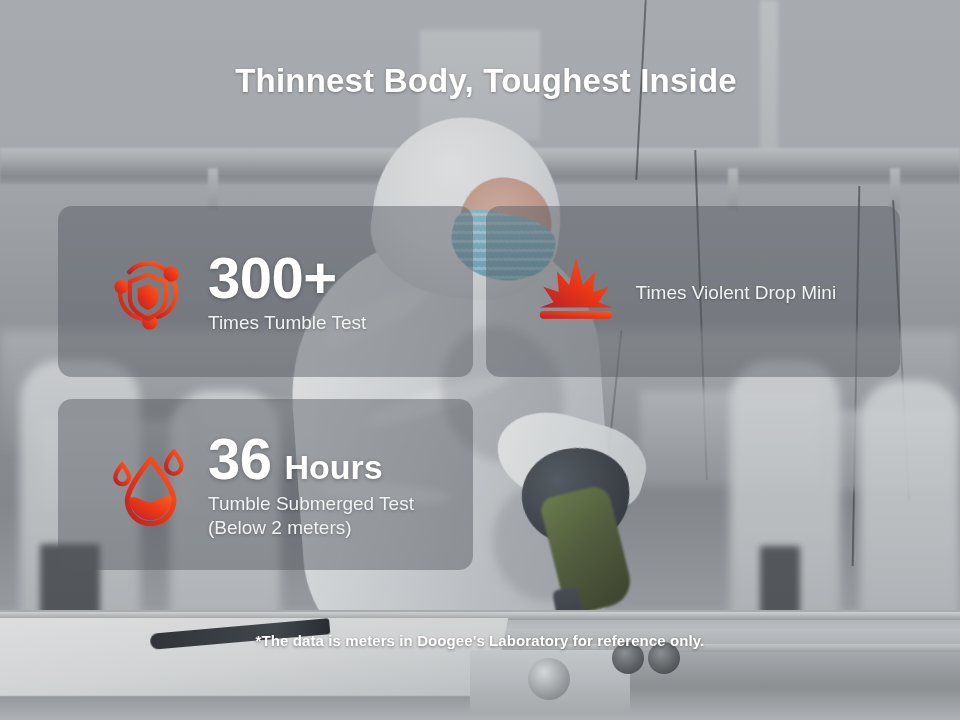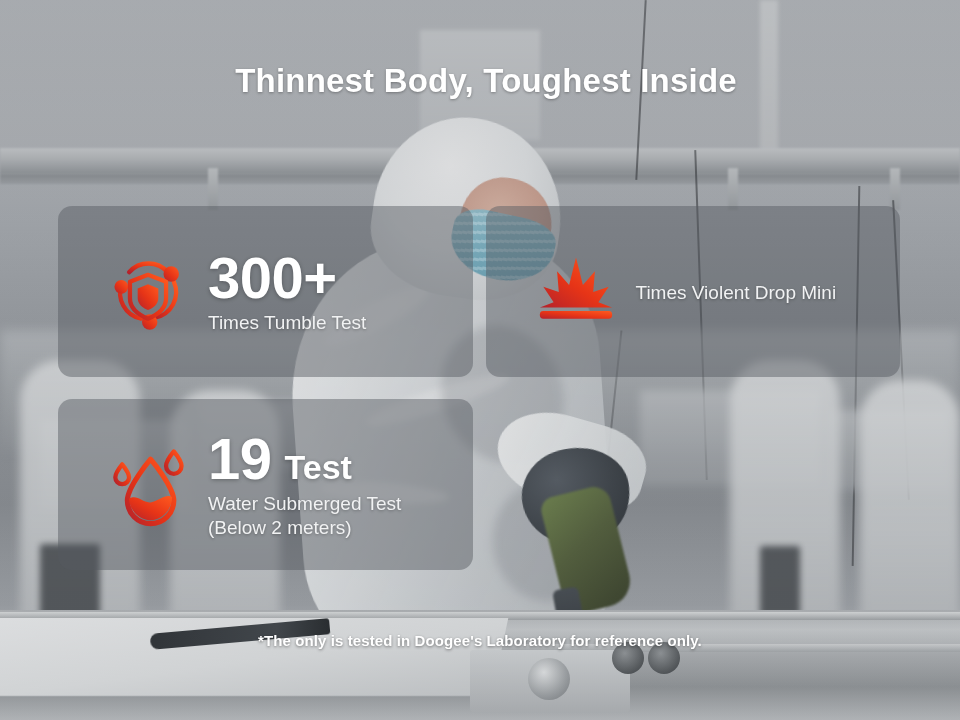--- a/index.html
+++ b/index.html
@@ -384,24 +384,24 @@
             </linearGradient>
           </defs>
           <path d="M53 20 C53 20 80 52 80 68 A27 27 0 0 1 26 68 C26 52 53 20 53 20 Z" fill="none" stroke="url(#g4)" stroke-width="6" stroke-linejoin="round"></path>
           <path d="M28 66 C38 60 44 72 54 70 C64 68 70 60 78 64 C78 79 66 91 53 91 C40 91 28 79 28 66 Z" fill="url(#g4)"></path>
           <path d="M20 26 C20 26 28 36 28 41 A8 8 0 0 1 12 41 C12 36 20 26 20 26 Z" fill="none" stroke="url(#g4)" stroke-width="5" stroke-linejoin="round"></path>
           <path d="M80 11 C80 11 89 22 89 28 A9 9 0 0 1 71 28 C71 22 80 11 80 11 Z" fill="none" stroke="url(#g4)" stroke-width="5" stroke-linejoin="round"></path>
         </svg>
       </div>
       <div class="card-txt">
         <div class="stat-line">
-          <span class="stat-num">19</span>
-          <span class="stat-unit">Test</span>
+          <span class="stat-num">36</span>
+          <span class="stat-unit">Hours</span>
         </div>
-        <div class="stat-lbl">Water Submerged Test</div>
+        <div class="stat-lbl">Tumble Submerged Test</div>
         <div class="stat-lbl2">(Below 2 meters)</div>
       </div>
     </div>
 
   </div>
 
-  <div class="footnote">*The only is tested in Doogee's Laboratory for reference only.</div>
+  <div class="footnote">*The data is meters in Doogee's Laboratory for reference only.</div>
 </div>
 
 </body></html>

